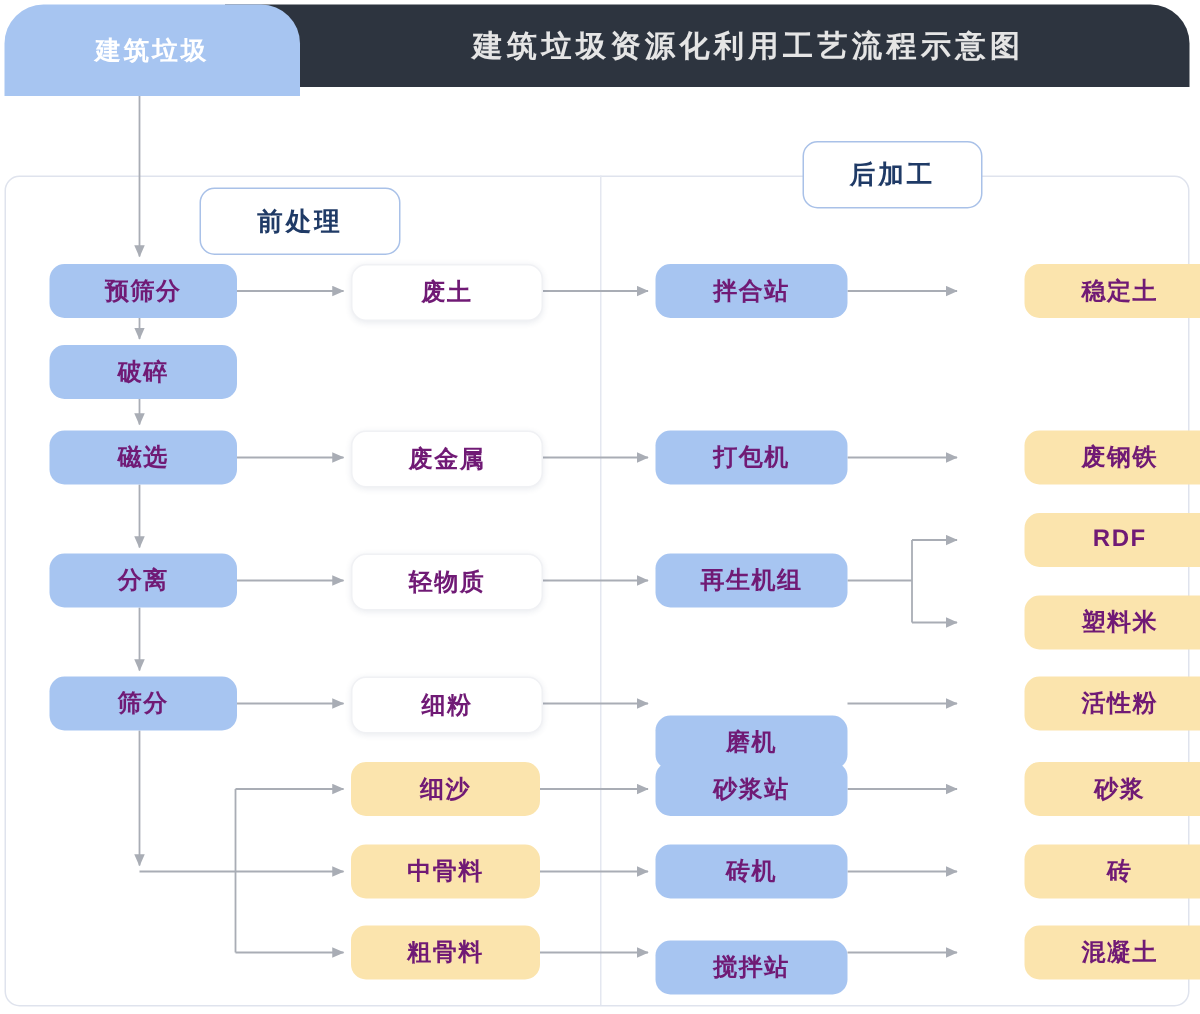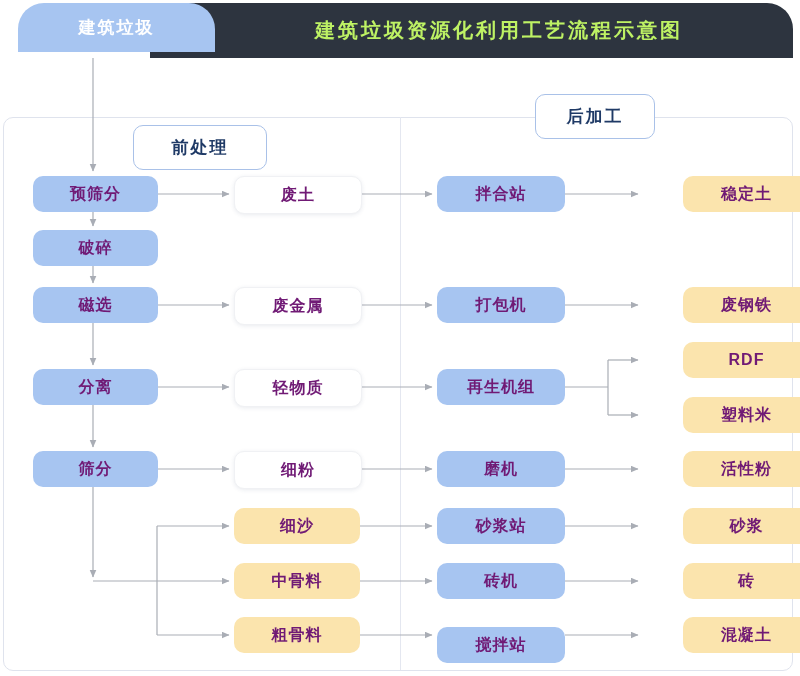--- a/index.html
+++ b/index.html
@@ -8,24 +8,24 @@
     font-family:"Liberation Sans","DejaVu Sans",sans-serif;
   }
   
   .header-bar{
     position:absolute;left:150px;top:3px;width:643px;height:55px;
     background:#2d343f;border-radius:0 26px 0 0;
     display:flex;align-items:center;justify-content:center;
     padding-left:55px;box-sizing:border-box;z-index:2;
   }
   .header-title{
-    color:#bef264;font-size:20px;font-weight:bold;letter-spacing:3px;white-space:nowrap;
+    color:#e5e5e5;font-size:20px;font-weight:bold;letter-spacing:3px;white-space:nowrap;
   }
   .tab{
-    position:absolute;left:18px;top:3px;width:197px;height:49px;
+    position:absolute;left:3px;top:3px;width:197px;height:61px;
     background:#a7c5f1;border-radius:26px 26px 0 0;
     display:flex;align-items:center;justify-content:center;z-index:3;
   }
   .tab-label{color:#ffffff;font-size:17px;font-weight:bold;letter-spacing:2px;}
   
   .panel{
     position:absolute;left:3px;top:117px;width:788px;height:552px;
     border:1px solid #dfe3ed;border-radius:10px;background:#ffffff;z-index:0;
   }
   .divider{
@@ -134,21 +134,21 @@
 <div class="node white c2" style="top:287px">废金属</div>
 <div class="node white c2" style="top:369px">轻物质</div>
 <div class="node white c2" style="top:451px">细粉</div>
 <div class="node yellow c2" style="top:508px">细沙</div>
 <div class="node yellow c2" style="top:563px">中骨料</div>
 <div class="node yellow c2" style="top:617px">粗骨料</div>
 
 <div class="node blue c3" style="top:176px">拌合站</div>
 <div class="node blue c3" style="top:287px">打包机</div>
 <div class="node blue c3" style="top:369px">再生机组</div>
-<div class="node blue c3" style="top:451px">磨机</div>
+<div class="node blue c3" style="top:477px">磨机</div>
 <div class="node blue c3" style="top:508px">砂浆站</div>
 <div class="node blue c3" style="top:563px">砖机</div>
 <div class="node blue c3" style="top:627px">搅拌站</div>
 
 <div class="node yellow c4" style="top:176px">稳定土</div>
 <div class="node yellow c4" style="top:287px">废钢铁</div>
 <div class="node yellow c4" style="top:342px">RDF</div>
 <div class="node yellow c4" style="top:397px">塑料米</div>
 <div class="node yellow c4" style="top:451px">活性粉</div>
 <div class="node yellow c4" style="top:508px">砂浆</div>

